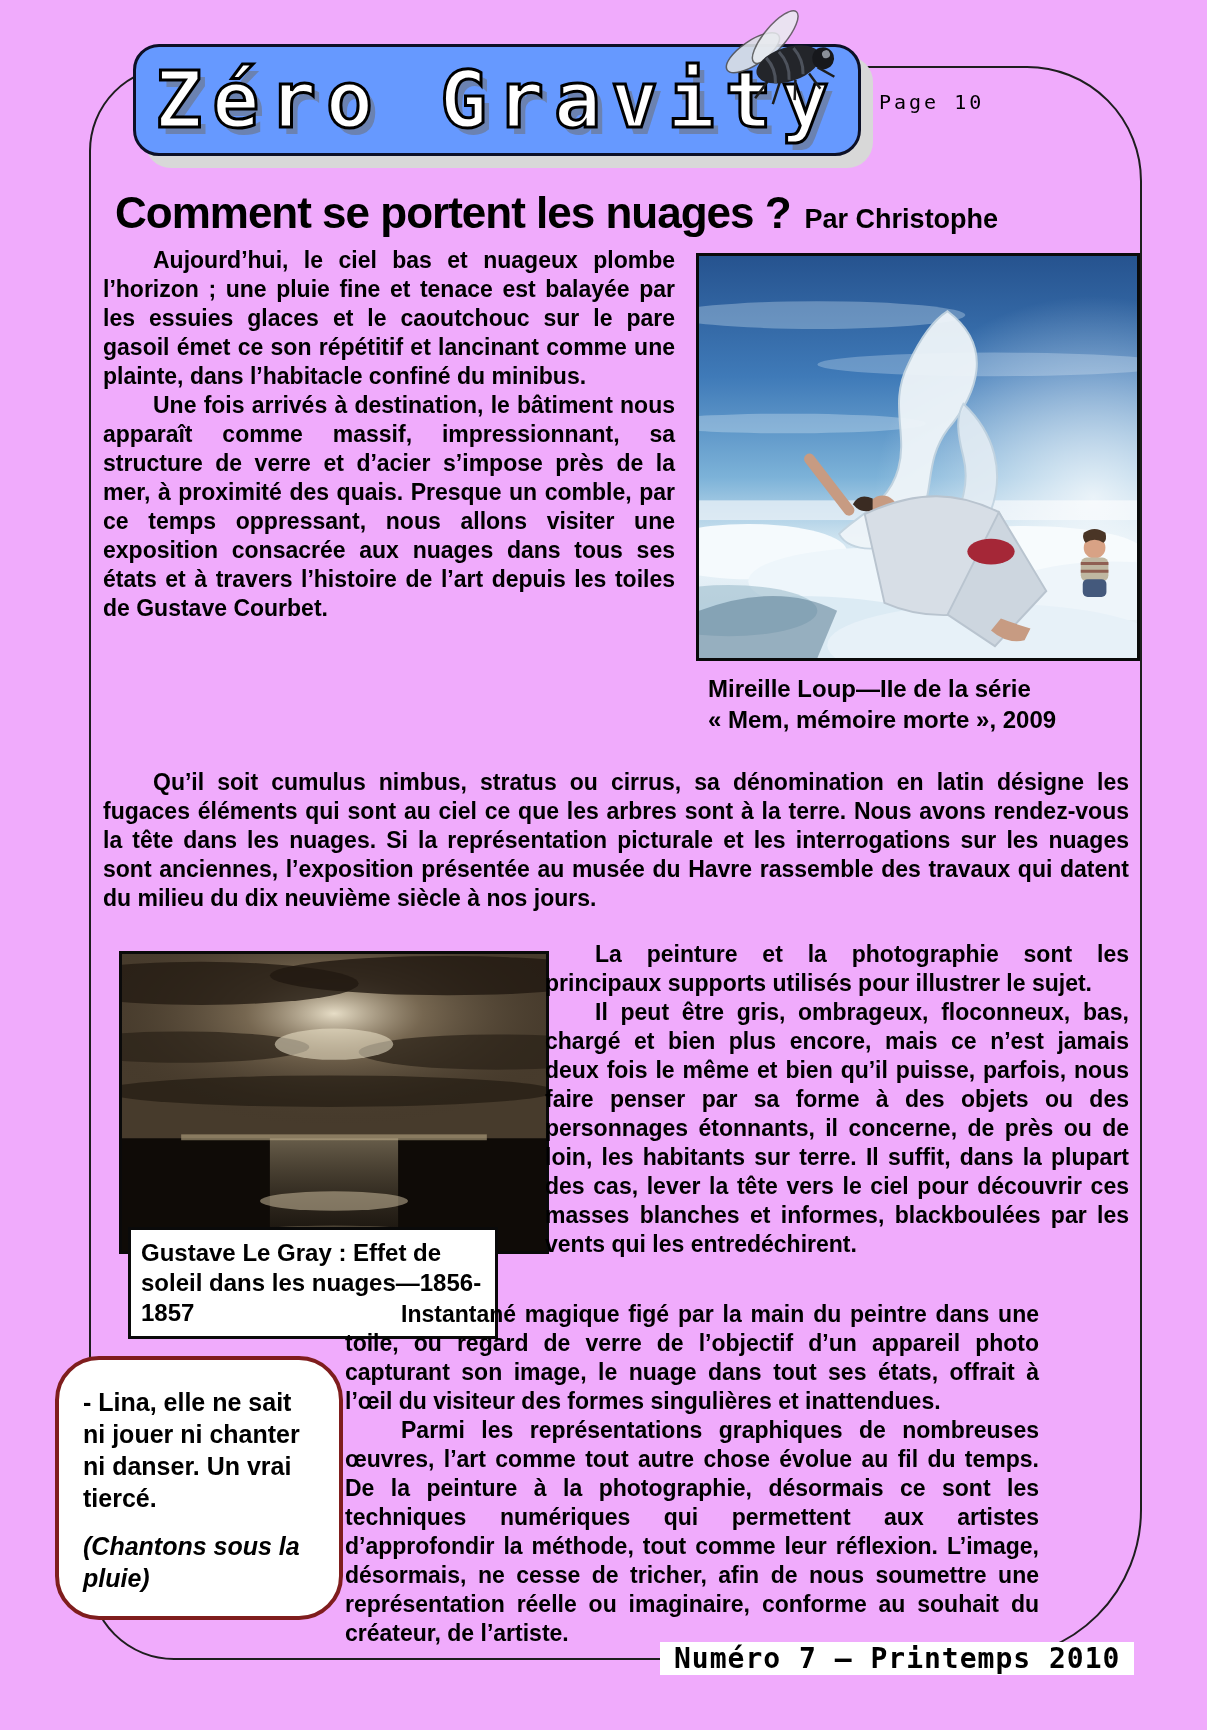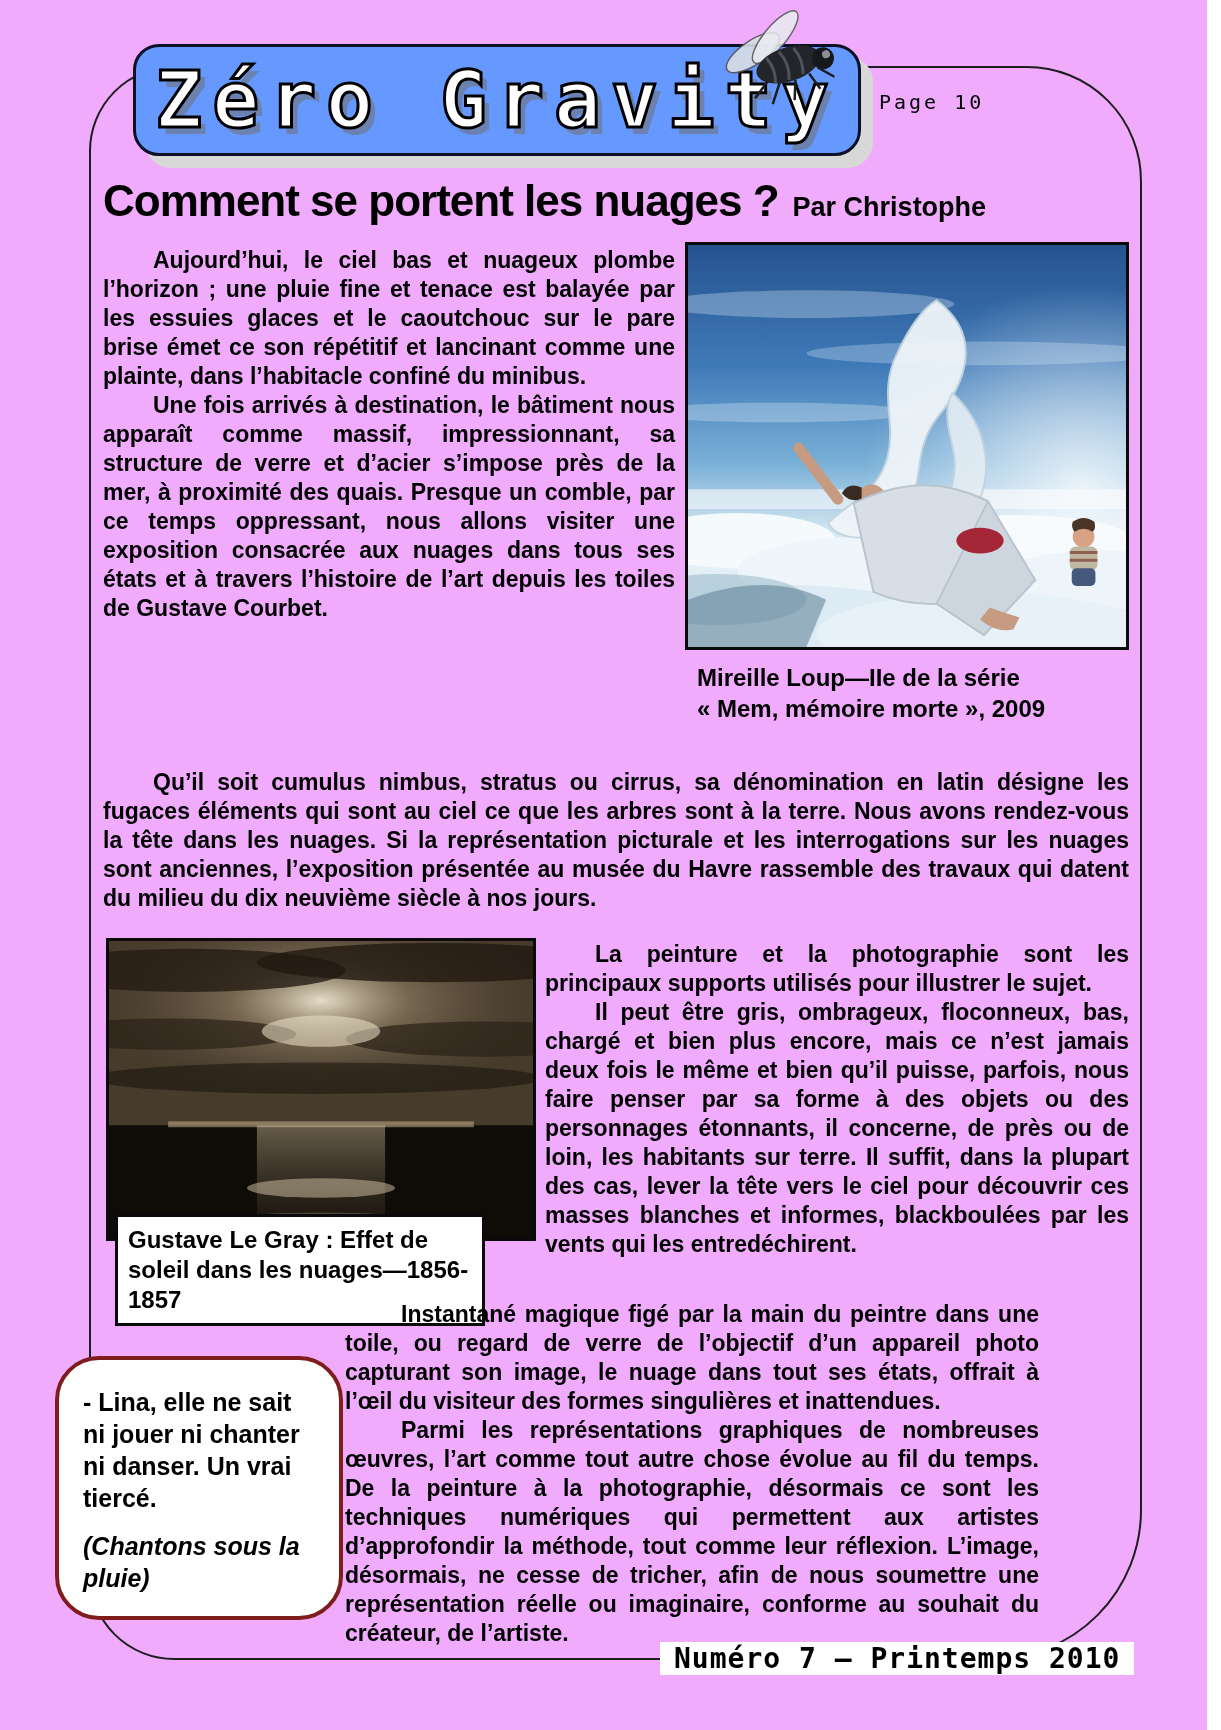--- a/index.html
+++ b/index.html
@@ -26,21 +26,21 @@
     -webkit-text-stroke:3px #000;
     text-shadow:6px 7px 0 rgba(110,115,125,0.6);
   }
   .fly { position:absolute; left:712px; top:10px; z-index:3; }
   .page-label {
     position:absolute; left:879px; top:90px; z-index:2;
     font-family:"DejaVu Sans Mono", monospace; font-size:20px; letter-spacing:3px;
   }
   
   .article-title {
-    position:absolute; left:103px; top:176px; margin:0; z-index:2;
+    position:absolute; left:103px; top:176px; margin:12px; z-index:2;
     font-size:44px; letter-spacing:-1px; font-weight:bold; white-space:nowrap;
   }
   .byline { font-size:27px; letter-spacing:0; margin-left:14px; }
   
   .body-text { font-size:23px; line-height:29px; font-weight:bold; text-align:justify; }
   .body-text p { margin:0; }
   .body-text p.indent { text-indent:50px; }
   .col1 { position:absolute; left:103px; top:246px; width:572px; }
   .figure1 { position:absolute; left:683px; top:240px; width:444px; }
   .figure1 .img { display:block; width:444px; height:408px; border:3px solid #0a0a0a; box-sizing:border-box; }
@@ -96,25 +96,25 @@
     </g>
   </svg>
 
   <span class="page-label">Page 10</span>
 
   <h1 class="article-title">
     <span>Comment se portent les nuages ?</span><span class="byline">Par Christophe</span>
   </h1>
 
   <div class="col1 body-text">
-    <p class="indent">Aujourd’hui, le ciel bas et nuageux plombe l’horizon ; une pluie fine et tenace est balayée par les essuies glaces et le caoutchouc sur le pare brise émet ce son répétitif et lancinant comme une plainte, dans l’habitacle confiné du minibus.</p>
+    <p class="indent">Aujourd’hui, le ciel bas et nuageux plombe l’horizon ; une pluie fine et tenace est balayée par les essuies glaces et le caoutchouc sur le pare gasoil émet ce son répétitif et lancinant comme une plainte, dans l’habitacle confiné du minibus.</p>
     <p class="indent">Une fois arrivés à destination, le bâtiment nous apparaît comme massif, impressionnant, sa structure de verre et d’acier s’impose près de la mer, à proximité des quais. Presque un comble, par ce temps oppressant, nous allons visiter une exposition consacrée aux nuages dans tous ses états et à travers l’histoire de l’art depuis les toiles de Gustave Courbet.</p>
   </div>
 
-  <figure class="figure1" style="margin:2px">
+  <figure class="figure1" style="margin:13px">
     <svg class="img" viewBox="0 0 444 408" preserveAspectRatio="none">
       <defs>
         <linearGradient id="sky" x1="0" y1="0" x2="0" y2="1">
           <stop offset="0" stop-color="#26538f"></stop>
           <stop offset="0.3" stop-color="#3f7ab8"></stop>
           <stop offset="0.55" stop-color="#7cb2d8"></stop>
           <stop offset="0.68" stop-color="#c2dcec"></stop>
           <stop offset="0.76" stop-color="#e9f3f9"></stop>
           <stop offset="1" stop-color="#cfe0ea"></stop>
         </linearGradient>
@@ -155,21 +155,21 @@
     <figcaption class="fig1-caption">
       <div>Mireille Loup—IIe de la série</div>
       <div>« Mem, mémoire morte », 2009</div>
     </figcaption>
   </figure>
 
   <div class="para-mid body-text">
     <p class="indent">Qu’il soit cumulus nimbus, stratus ou cirrus, sa dénomination en latin désigne les fugaces éléments qui sont au ciel ce que les arbres sont à la terre. Nous avons rendez-vous la tête dans les nuages. Si la représentation picturale et les interrogations sur les nuages sont anciennes, l’exposition présentée au musée du Havre rassemble des travaux qui datent du milieu du dix neuvième siècle à nos jours.</p>
   </div>
 
-  <figure class="figure2" style="margin:3px; position:absolute;">
+  <figure class="figure2" style="margin:16px; position:absolute;">
     <svg class="img" viewBox="0 0 430 303" preserveAspectRatio="none">
       <defs>
         <radialGradient id="sun" cx="0.5" cy="0.32" r="0.6">
           <stop offset="0" stop-color="#efe6cf" stop-opacity="0.95"></stop>
           <stop offset="0.35" stop-color="#9c8a6e" stop-opacity="0.55"></stop>
           <stop offset="1" stop-color="#3a2f23" stop-opacity="0"></stop>
         </radialGradient>
         <linearGradient id="seaRef" x1="0" y1="0" x2="0" y2="1">
           <stop offset="0" stop-color="#cdbb97" stop-opacity="0.85"></stop>
           <stop offset="1" stop-color="#6a5a42" stop-opacity="0.1"></stop>

